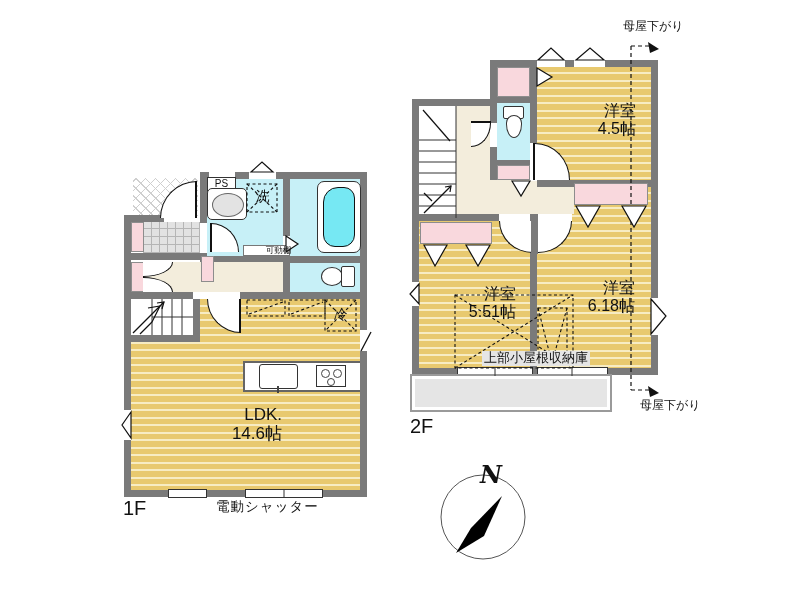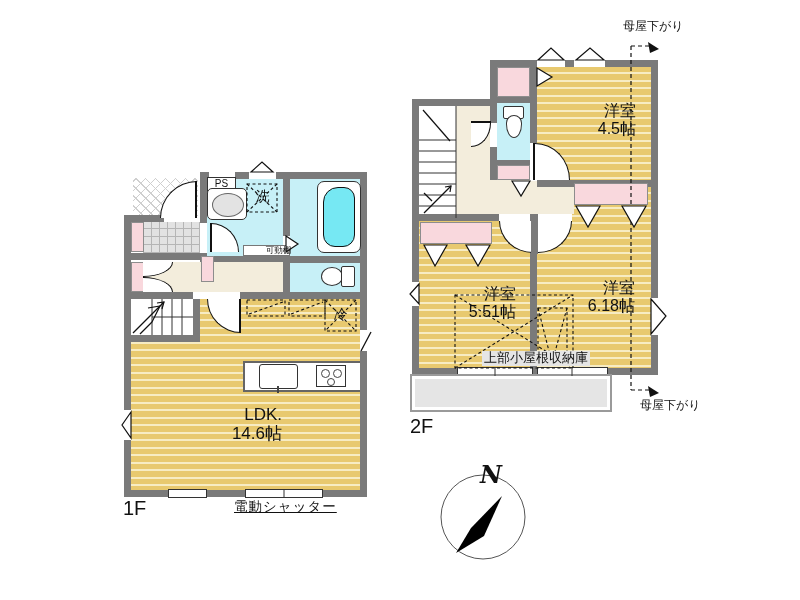--- a/index.html
+++ b/index.html
@@ -263,20 +263,20 @@
   </div>
   <div class="lab rlab" style="left:549px;top:279px;width:86px;font-size:16px;">
     <span>洋室</span><br>
     <span>6.18帖</span>
   </div>
 
   <div class="lab" style="left:438px;top:351px;background:#e5e5e5;padding:0 2px;font-size:13px;margin-left:44px;">上部小屋根収納庫</div>
 
   <div class="lab" style="left:123px;top:497px;font-size:20px;">1F</div>
   <div class="lab" style="left:410px;top:415px;font-size:20px;">2F</div>
-  <div class="lab" style="left:234px;top:499px;font-size:13.5px;letter-spacing:1px;text-decoration:underline;">電動シャッター</div>
+  <div class="lab" style="left:216px;top:499px;font-size:13.5px;letter-spacing:1px;">電動シャッター</div>
 
   <div class="lab" style="left:623px;top:20px;font-size:12px;">母屋下がり</div>
   <div class="lab" style="left:640px;top:399px;font-size:12px;">母屋下がり</div>
 
   <div class="lab" style="left:480px;top:462px;font-size:24px;font-style:italic;font-weight:bold;font-family:'DejaVu Serif','Liberation Serif',serif;">N</div>
 
 </div>
 
 </body></html>

